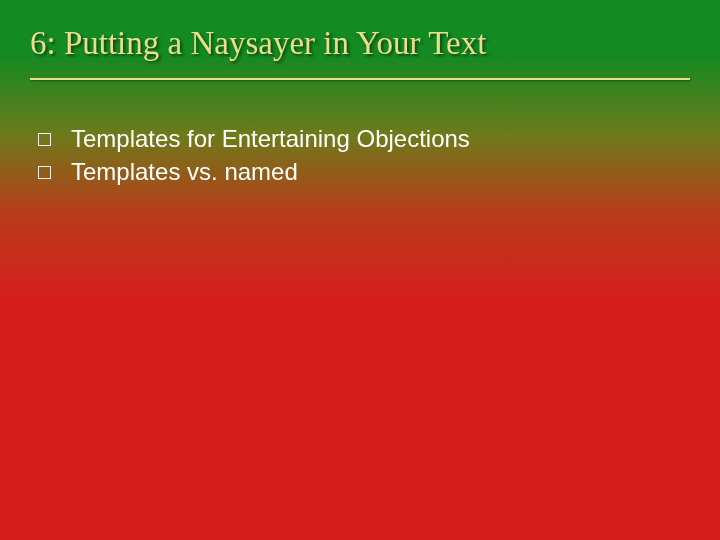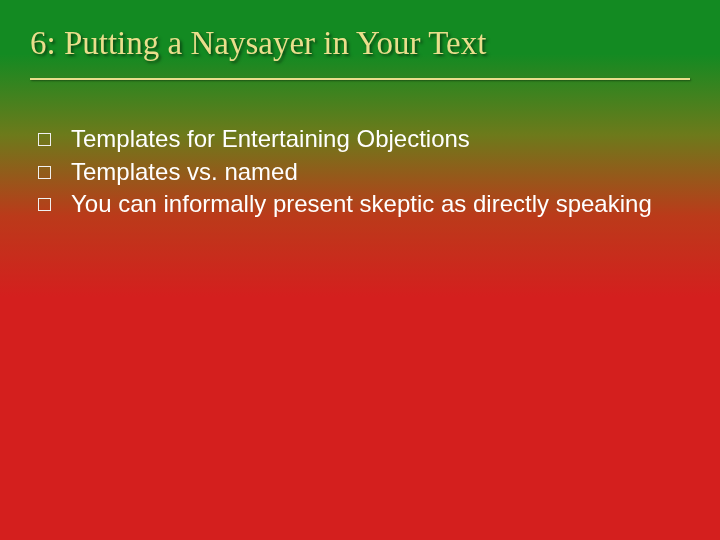--- a/index.html
+++ b/index.html
@@ -80,18 +80,14 @@
   <div class="rule"></div>
   <div class="body">
     <div class="item">
       <span class="bullet"></span>
       <span class="text">Templates for Entertaining Objections</span>
     </div>
     <div class="item">
       <span class="bullet"></span>
       <span class="text">Templates vs. named</span>
     </div>
-    <div class="item">
-      <span class="bullet"></span>
-      <span class="text">You can informally present skeptic as directly speaking</span>
-    </div>
   </div>
 </div>
 
 </body></html>

